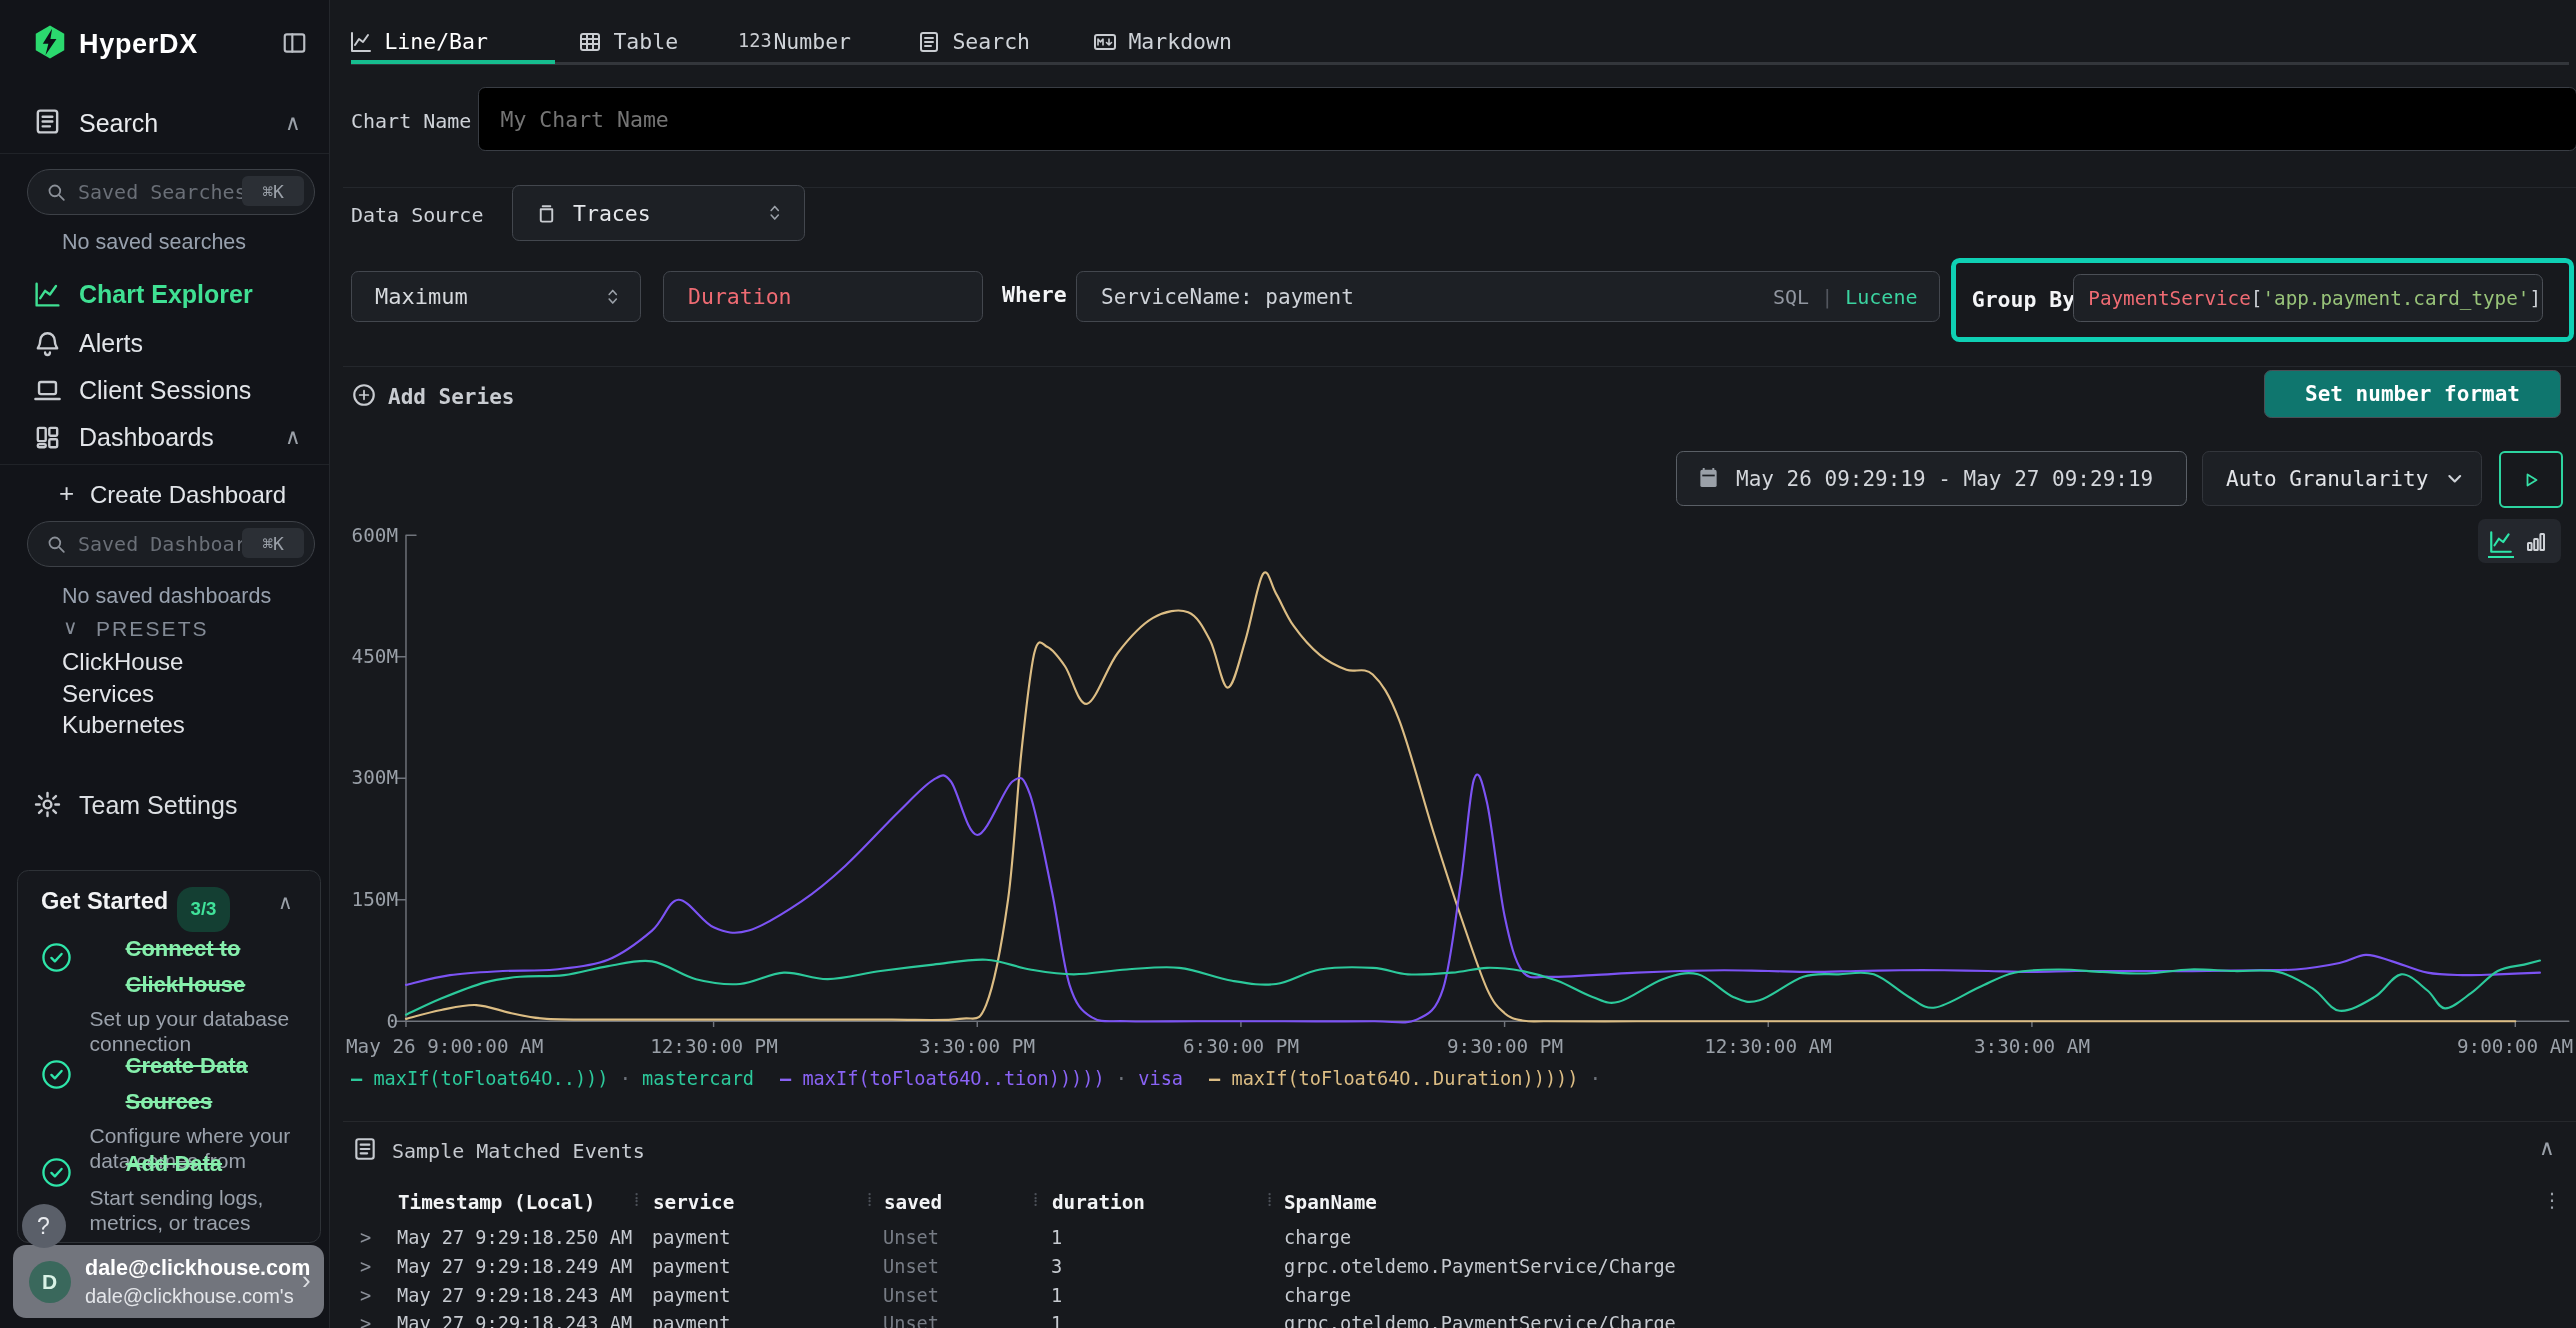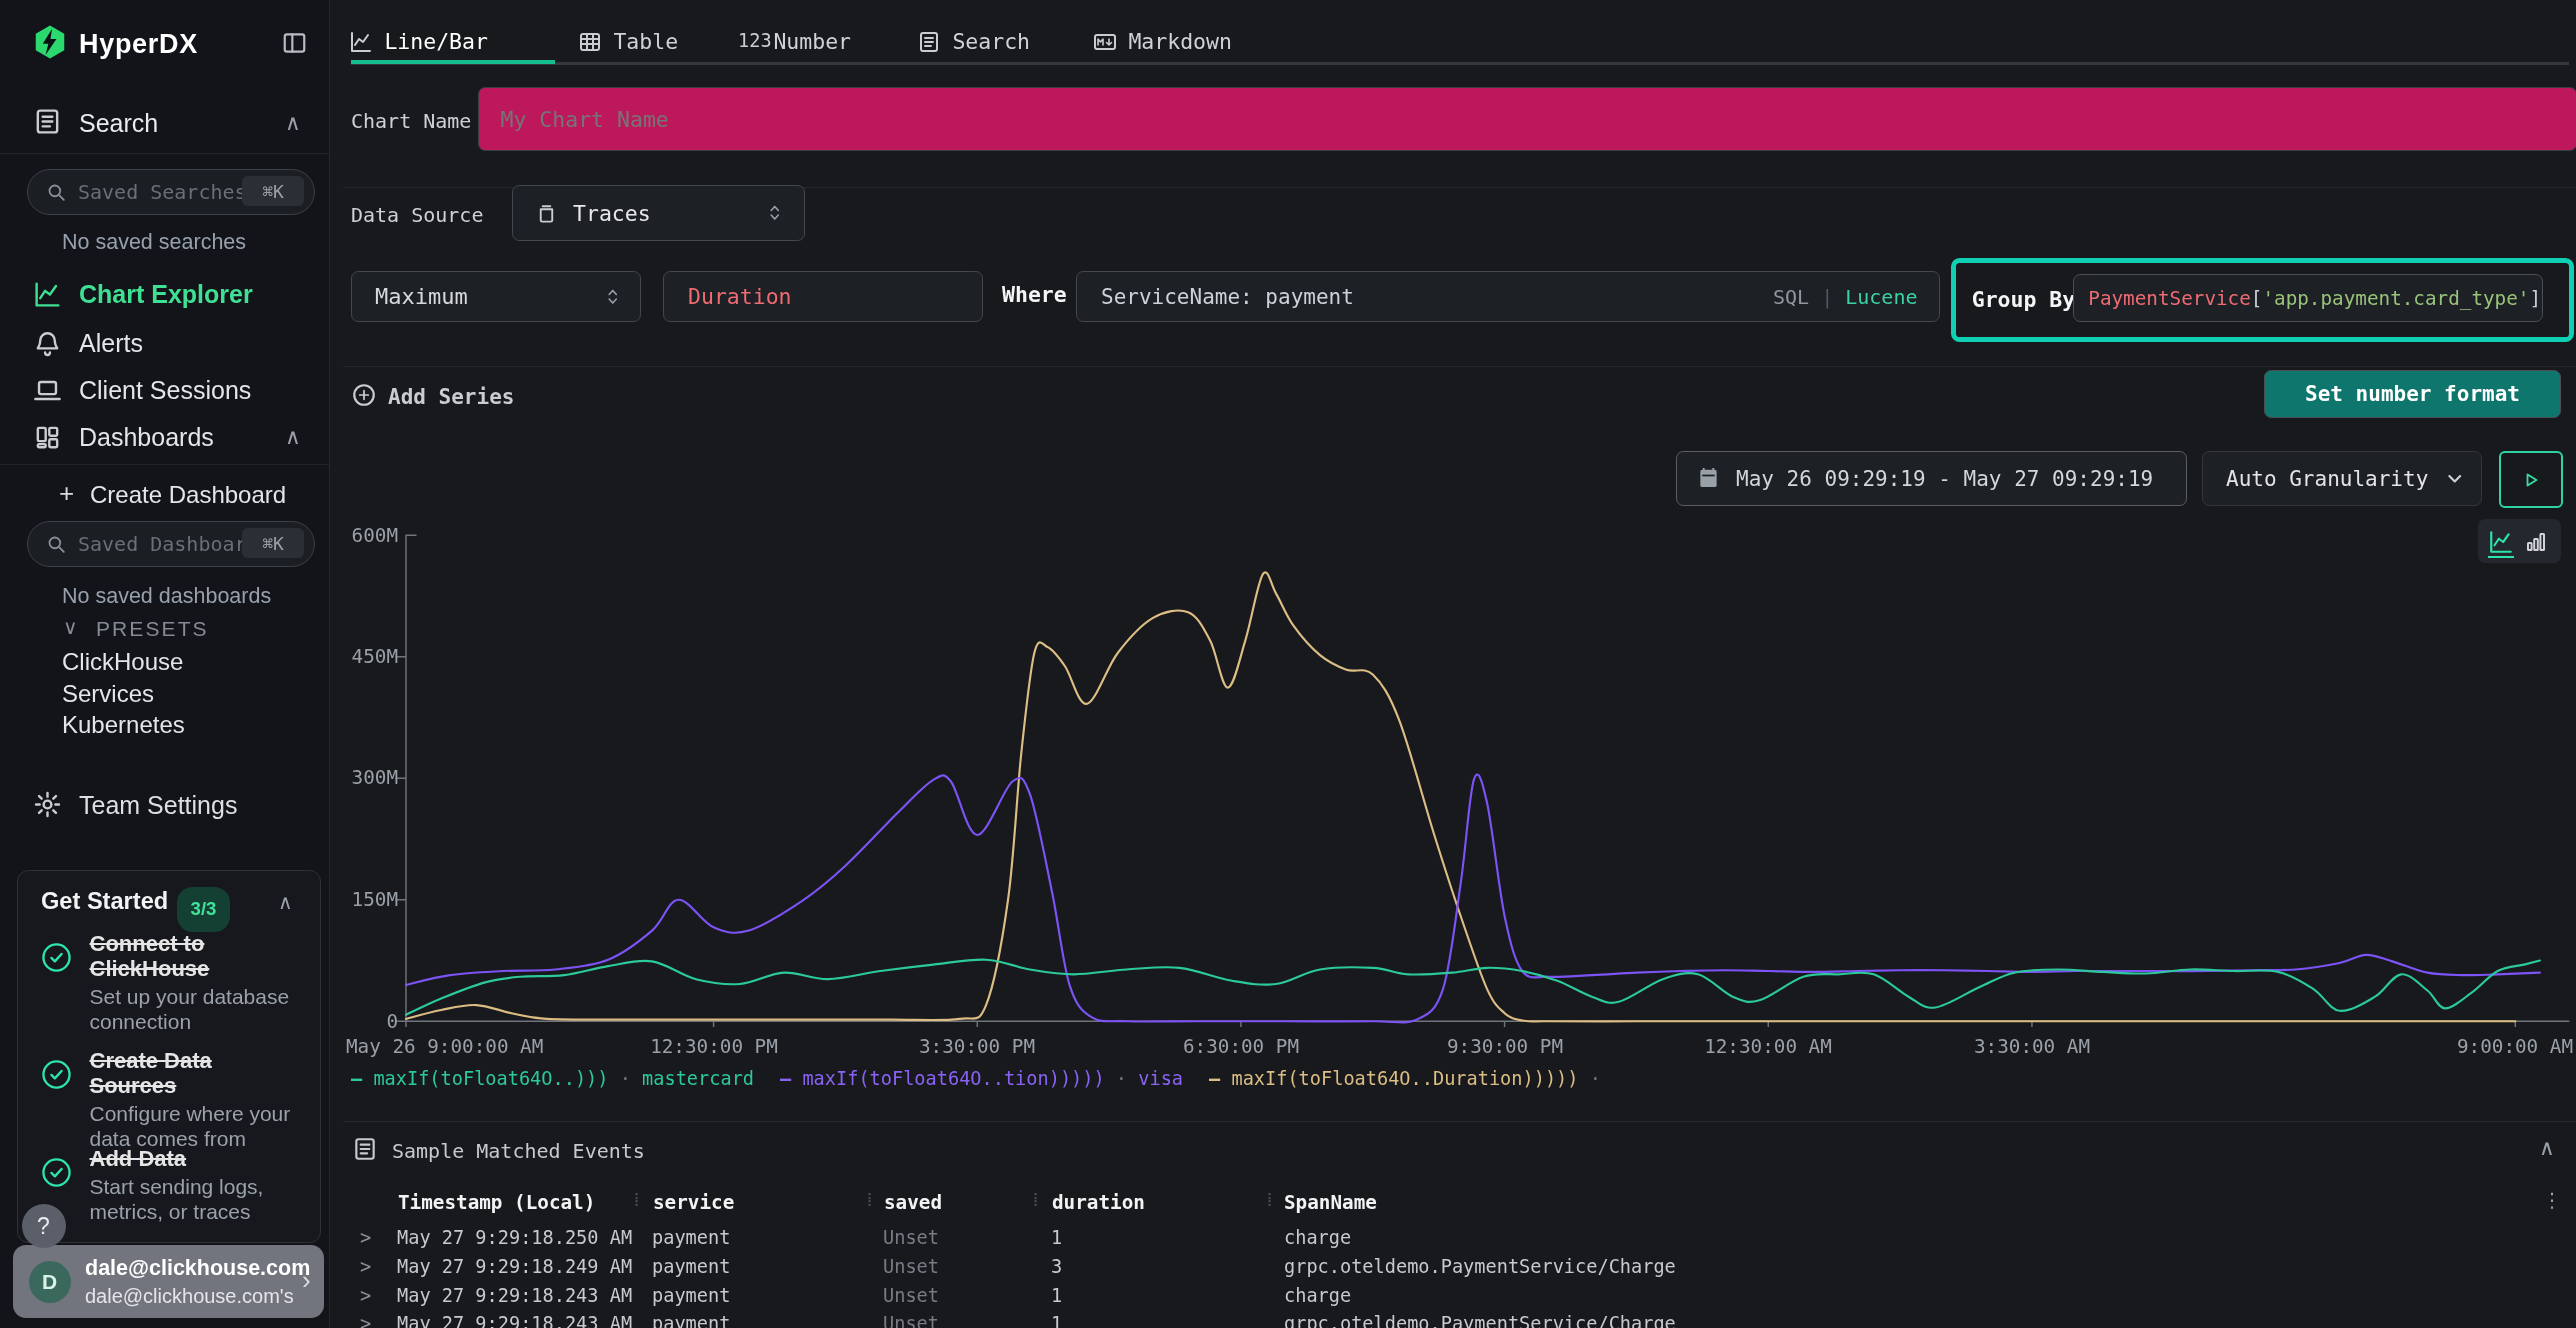--- a/index.html
+++ b/index.html
@@ -13,21 +13,21 @@
   .side-divider{position:absolute;left:0;width:329px;height:1.4px;background:#202328;}
   .pill{position:absolute;left:27px;width:286px;height:44px;border:1.4px solid #3d4147;border-radius:23px;background:#1b1e23;display:flex;align-items:center;}
   .pill .ph{color:#6a6f77;font-size:20px;}
   .kbd{position:absolute;right:10px;top:6.4px;width:62px;height:30px;background:#2b2f35;border-radius:5.7px;color:#9aa0a8;font-size:18px;display:flex;align-items:center;justify-content:center;}
   .navitem{position:absolute;left:0;width:329px;height:44px;display:flex;align-items:center;cursor:pointer;}
   .navitem .ic{position:absolute;left:33px;width:29px;height:29px;color:#c9ccd1;}
   .navitem .lb{position:absolute;left:79px;font-size:25px;color:#e2e5e9;}
   .icsvg svg{width:100%;height:100%;display:block;}
   .muted{color:#97a0ad;}
   .gs-card{position:absolute;left:17px;top:870px;width:302px;height:371px;border:1.4px solid #2e3237;border-radius:11.4px;background:#16181d;}
-  .gs-item .ttl{font-family:"Liberation Sans",sans-serif;font-weight:bold;font-size:22px;color:#e5e5e5;text-decoration:line-through;line-height:25px;}
+  .gs-item .ttl{font-family:"Liberation Sans",sans-serif;font-weight:bold;font-size:22px;color:#86efac;text-decoration:line-through;line-height:36px;margin-left:36px;}
   .gs-item .dsc{font-family:"Liberation Sans",sans-serif;font-size:21px;color:#9aa1ab;line-height:25px;margin-top:2.9px;}
   
   .tab{position:absolute;top:26px;height:31.5px;display:flex;align-items:center;gap:11.4px;cursor:pointer;}
   .tab .ic{width:24px;height:24px;color:#c9ccd1;}
   .tab .lb{font-size:21.5px;color:#cfd3d8;}
   .tab.active .lb{color:#ffffff;}
   
   .ibox{position:absolute;background:#1d2025;border:1.4px solid #43474e;border-radius:7.2px;display:flex;align-items:center;}
   .label-mono{position:absolute;font-size:20px;color:#ced2d8;}
   .chev-ud{width:21.5px;height:21.5px;color:#9aa0a8;}
@@ -208,21 +208,21 @@
       <div class="sans abs" style="left: 62px; top: 648px; font-size: 24px; color: rgb(227, 229, 233);">ClickHouse</div>
       <div class="sans abs" style="left: 62px; top: 680px; font-size: 24px; color: rgb(227, 229, 233);">Services</div>
       <div class="sans abs" style="left: 62px; top: 711px; font-size: 24px; color: rgb(227, 229, 233);">Kubernetes</div>
     </div>
 
   <div id="tabbar"></div>
   <div class="abs" style="left:351px;top:62px;width:2218px;height:2.9px;background:#33363b;"></div>
   <div class="abs" style="left:351px;top:60px;width:204px;height:4.3px;background:#16bd8f;"></div>
 
   <span class="label-mono" style="left:351px;top:109px;">Chart Name</span>
-  <input class="abs mono" style="left: 478px; top: 87px; width: 2054px; height: 62px; background: #be185d; border: 1.4px solid rgb(57, 61, 68); border-radius: 7.2px; color: rgb(214, 217, 221); font-size: 21.5px; padding: 0px 21.5px; outline: none;" placeholder="My Chart Name">
+  <input class="abs mono" style="left: 478px; top: 87px; width: 2054px; height: 62px; background: #000000; border: 1.4px solid rgb(57, 61, 68); border-radius: 7.2px; color: rgb(214, 217, 221); font-size: 21.5px; padding: 0px 21.5px; outline: none;" placeholder="My Chart Name">
   <div class="abs" style="left:343px;top:187px;width:2233px;height:1.4px;background:#24272c;"></div>
 
   <span class="label-mono" style="left:351px;top:203px;">Data Source</span>
   <div class="ibox" style="left:512px;top:185px;width:291px;height:54px;">
     <span class="icsvg" style="position:absolute;left:21.5px;top:15.7px;width:23px;height:23px;color:#c9ccd1;" id="db-icon">
         <svg viewBox="0 0 24 24" fill="none" stroke="currentColor" stroke-width="2" stroke-linecap="round" stroke-linejoin="round" style="width:100%;height:100%;display:block">
           <path d="M6 7.5h12M8 4.5h8M6 7.5V19a1.5 1.5 0 0 0 1.5 1.5h9A1.5 1.5 0 0 0 18 19V7.5"></path>
         </svg>
       </span>
     <span class="mono" style="position:absolute;left:60px;font-size:21.5px;color:#e6e8ec;">Traces</span>

